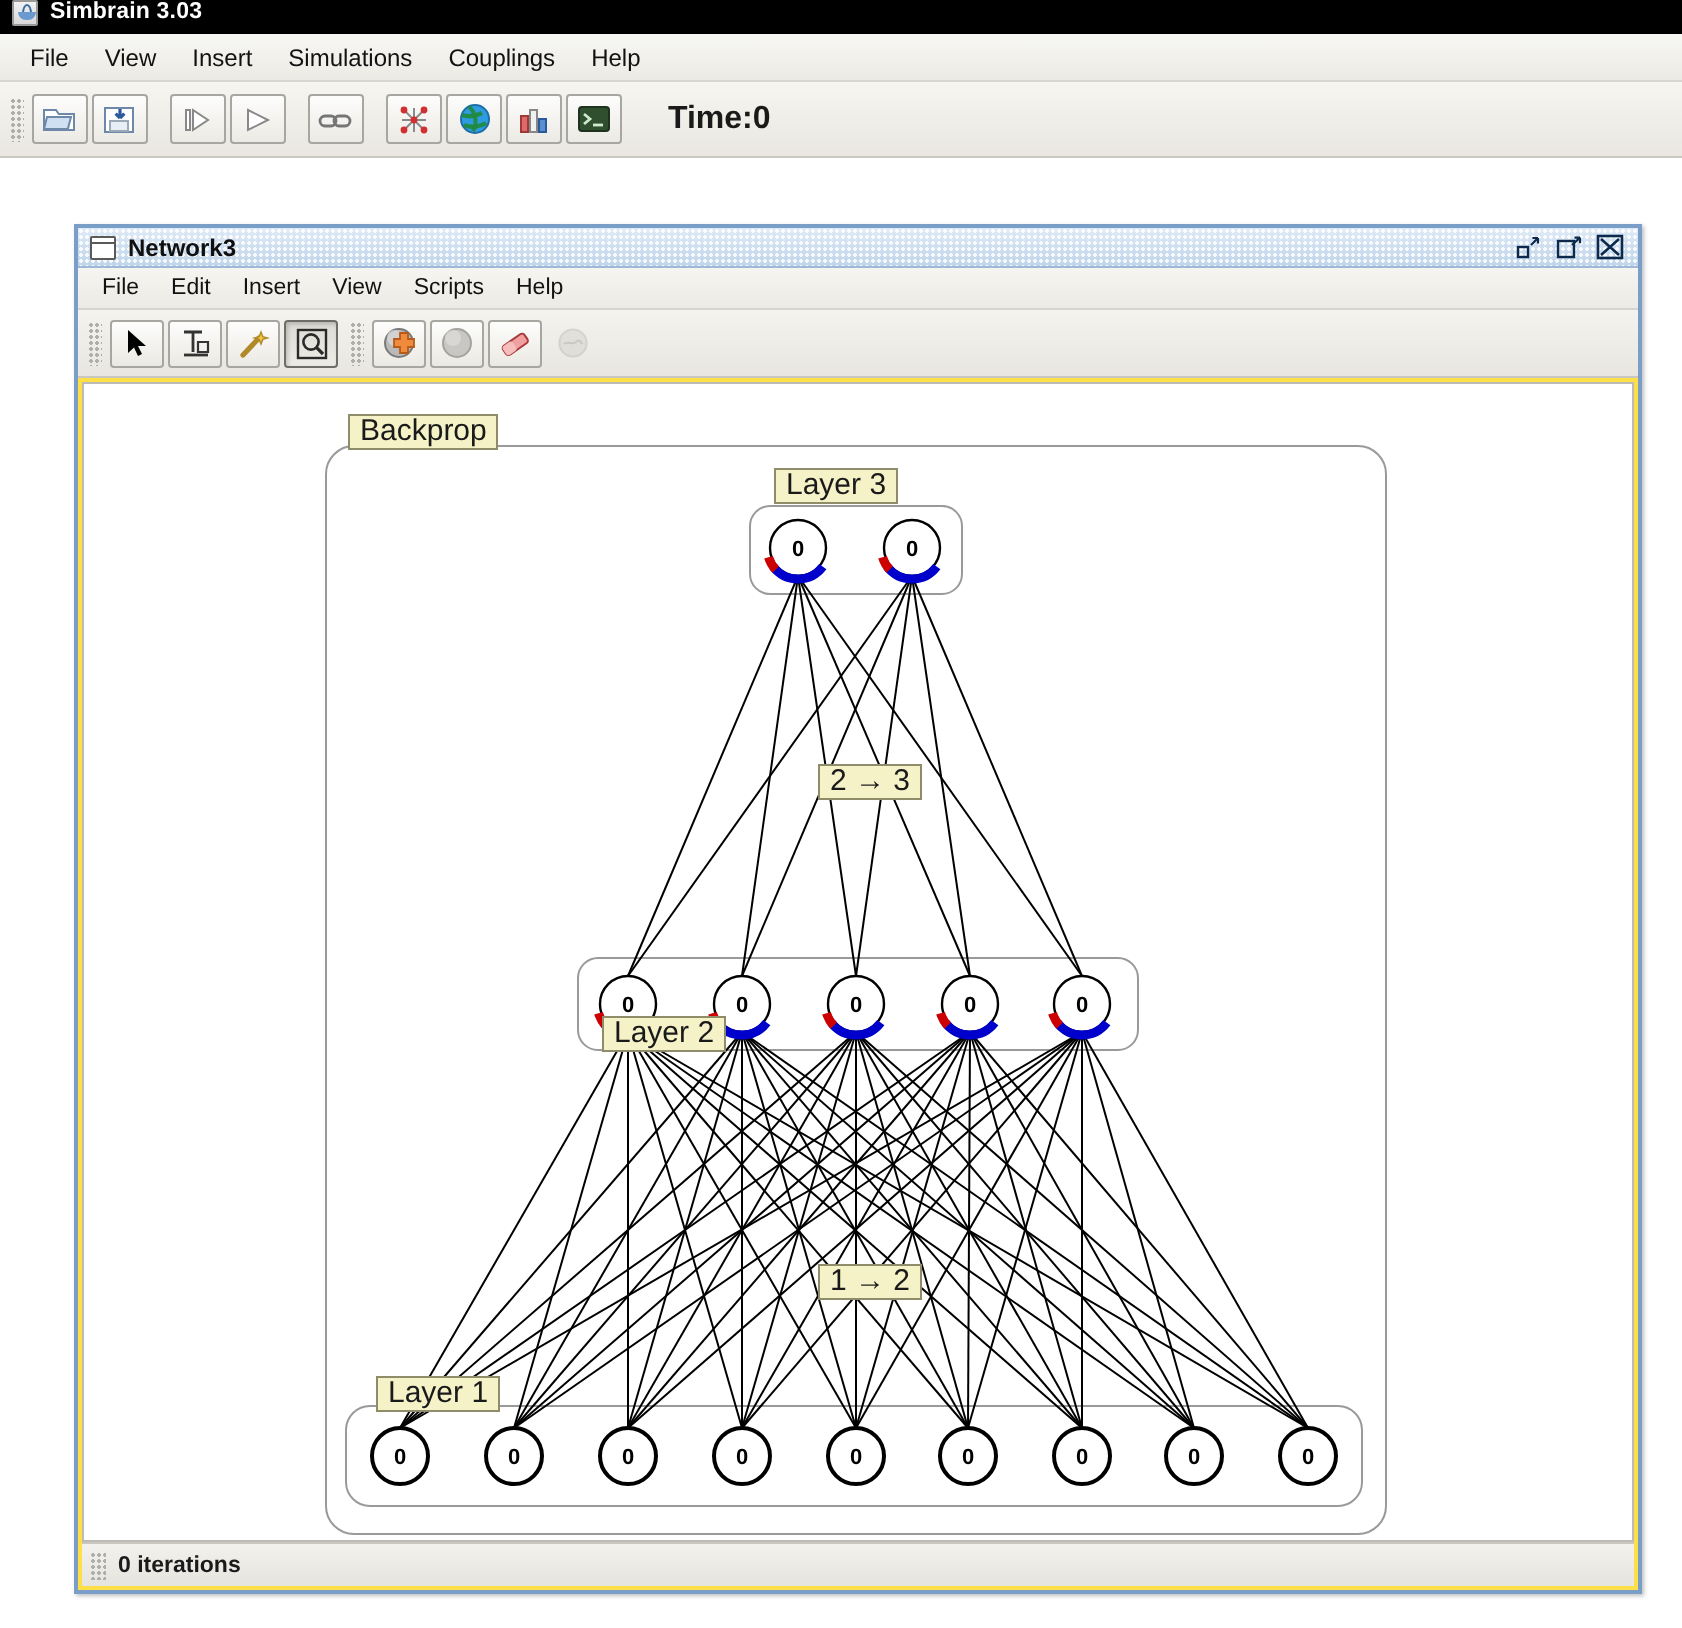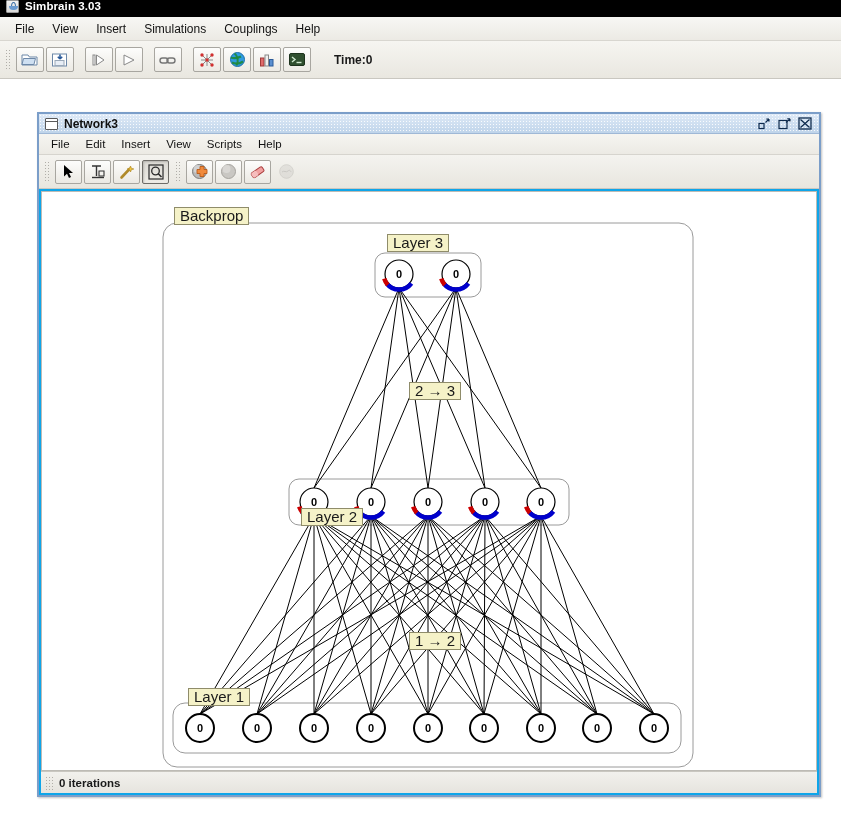--- a/index.html
+++ b/index.html
@@ -65,34 +65,34 @@
   }
   .tb-btn {
     width: 28px; height: 25px; margin: 0 1px;
     border: 1px solid #a8a6a0; border-radius: 2px;
     background: linear-gradient(#fdfdfc,#eceae4);
     display: flex; align-items: center; justify-content: center;
     position: relative; cursor: default;
   }
   .tb-sep { width: 9px; }
   #time-label {
-    margin-left: 22px; font-size: 12px; font-weight: bold; color: #1a1a1a;
+    margin-left: 22px; font-size: 16px; font-weight: bold; color: #1a1a1a;
   }
 
   
   #desktop {
     position: absolute; left: 0; top: 79px; width: 841px; height: 735px;
     background: #ffffff;
   }
 
   
   #internal-frame {
     position: absolute; left: 37px; top: 33px;
     width: 784px; height: 685px;
-    background: #0ea5e9;
+    background: #fde047;
     border: 2px solid #7b9ec9;
     box-shadow: 1px 1px 2px rgba(0,0,0,0.25);
   }
   #if-titlebar {
     height: 20px; width: 100%;
     background: linear-gradient(#dfeaf7,#bfd4ea);
     border-bottom: 1px solid #9fb8d6;
     display: flex; align-items: center; padding: 0 3px;
     position: relative;
   }

